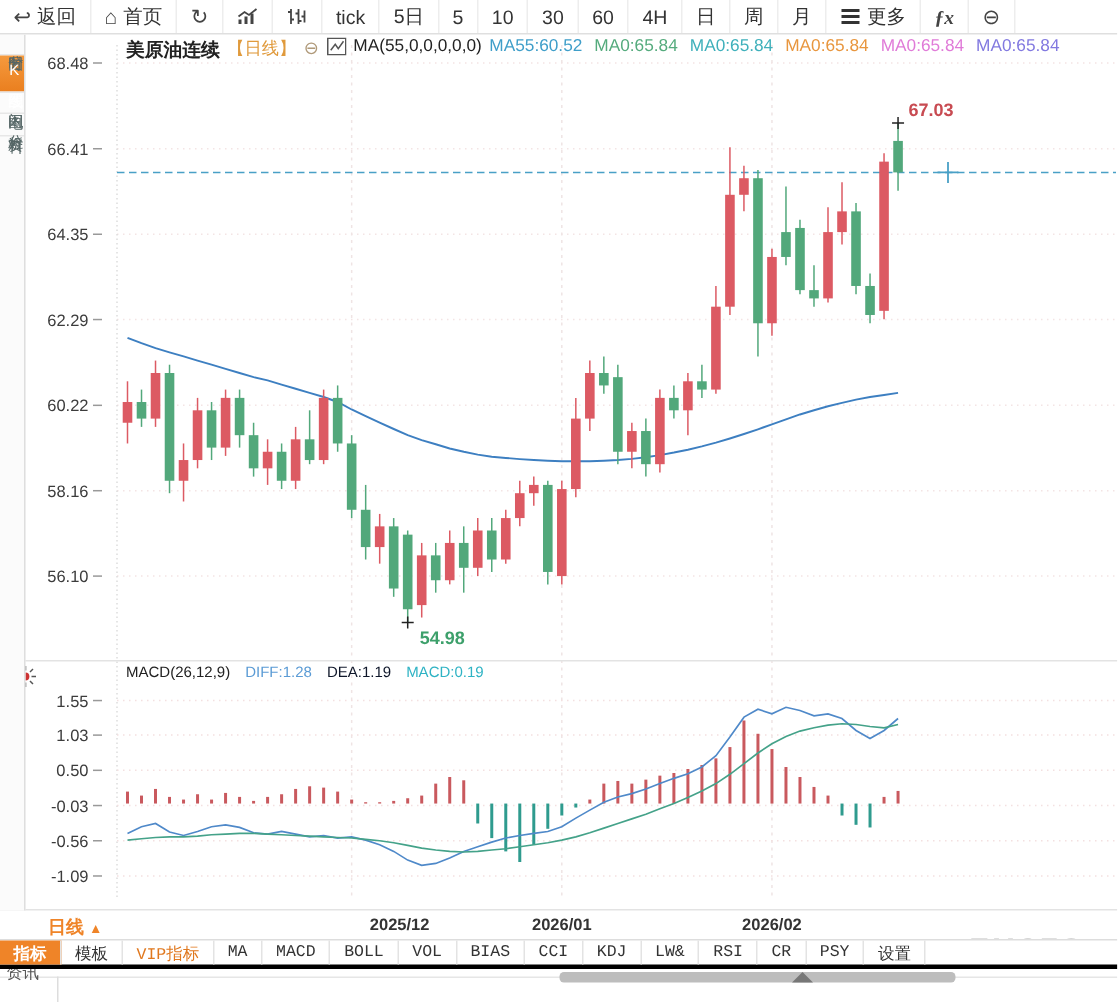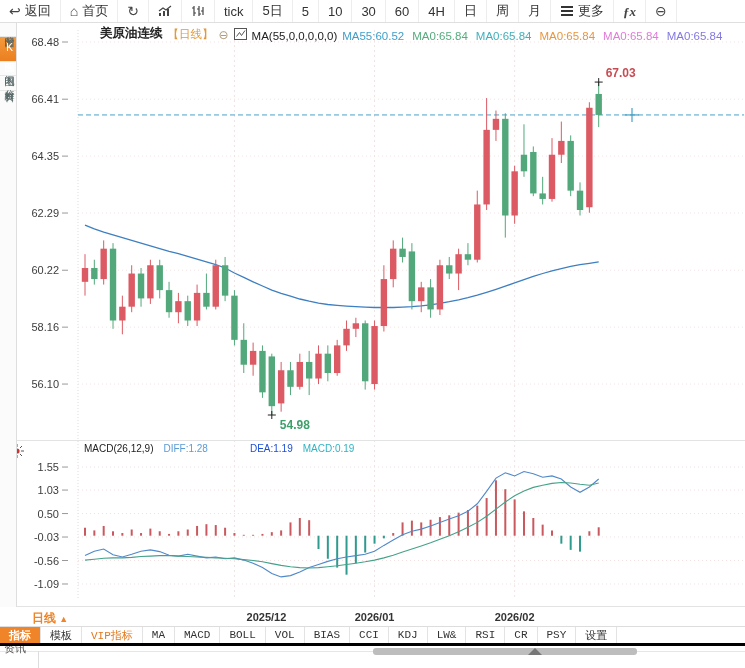--- a/index.html
+++ b/index.html
@@ -16,22 +16,22 @@
   
   .sidebar{position:absolute;top:23px;left:0;width:16px;height:584px;background:#fbfbfb;
            border-right:1px solid #dedede;z-index:5;}
   .side-item{writing-mode:vertical-rl;text-orientation:upright;font-size:10px;letter-spacing:1px;
              color:#566;width:16px;box-sizing:border-box;padding:5px 0;text-align:center;
              border-bottom:1px solid #e7e7e7;cursor:pointer;}
   .side-item.active{background:linear-gradient(#f59a3e,#ea7f1f);color:#fff;}
   
   #chart-svg{position:absolute;left:16px;top:23px;z-index:1;}
   
-  .legend1{position:absolute;left:84px;top:25px;display:flex;align-items:flex-end;gap:5px;
-           font-size:11.5px;white-space:nowrap;z-index:3;margin-left:16px;}
+  .legend1{position:absolute;left:84px;top:25px;display:flex;align-items:flex-start;gap:5px;
+           font-size:11.5px;white-space:nowrap;z-index:3;}
   .legend1 .symbol{font-weight:bold;color:#222;font-size:12.5px;}
   .period-tag{color:#e09a3c;}
   .collapse{color:#b09a7a;font-size:12px;cursor:pointer;}
   .ma-settings{color:#222;}
   .legend-macd{position:absolute;left:84px;top:443px;display:flex;gap:10px;font-size:10px;z-index:3;white-space:nowrap;}
   .macd-title{color:#222;}
   .sun{position:absolute;left:9px;top:443px;z-index:3;cursor:pointer;}
   
   .divider-h{position:absolute;left:0;right:0;height:1px;background:#e3e3e3;z-index:2;}
   .period-btn{position:absolute;left:32px;top:610px;color:#ef8428;font-weight:bold;font-size:12px;
@@ -417,21 +417,21 @@
           <line x1="11" y1="5" x2="13" y2="3"></line>
       </g>
       <circle cx="8" cy="8" r="2.6" fill="#cc3333"></circle>
     </svg>
   </div>
 
   <div class="legend-macd">
     <span class="macd-title">MACD(26,12,9)</span>
     <span id="macd-values" style="display:inline-flex;gap:10px;">
         <span style="color: rgb(91, 155, 213);">DIFF:1.28</span>
-        <span style="color: #1d4ed8; margin-left: 32px;">DEA:1.19</span>
+        <span style="color: #0f172a;">DEA:1.19</span>
         <span style="color: rgb(47, 179, 196);">MACD:0.19</span>
       </span>
   </div>
 
   <div class="divider-h" style="top:440px;left:16px;"></div>
   <div class="divider-h" style="top:606px;"></div>
 
   <div class="period-btn">
     <span>日线</span>
     <span class="arr">▲</span>

